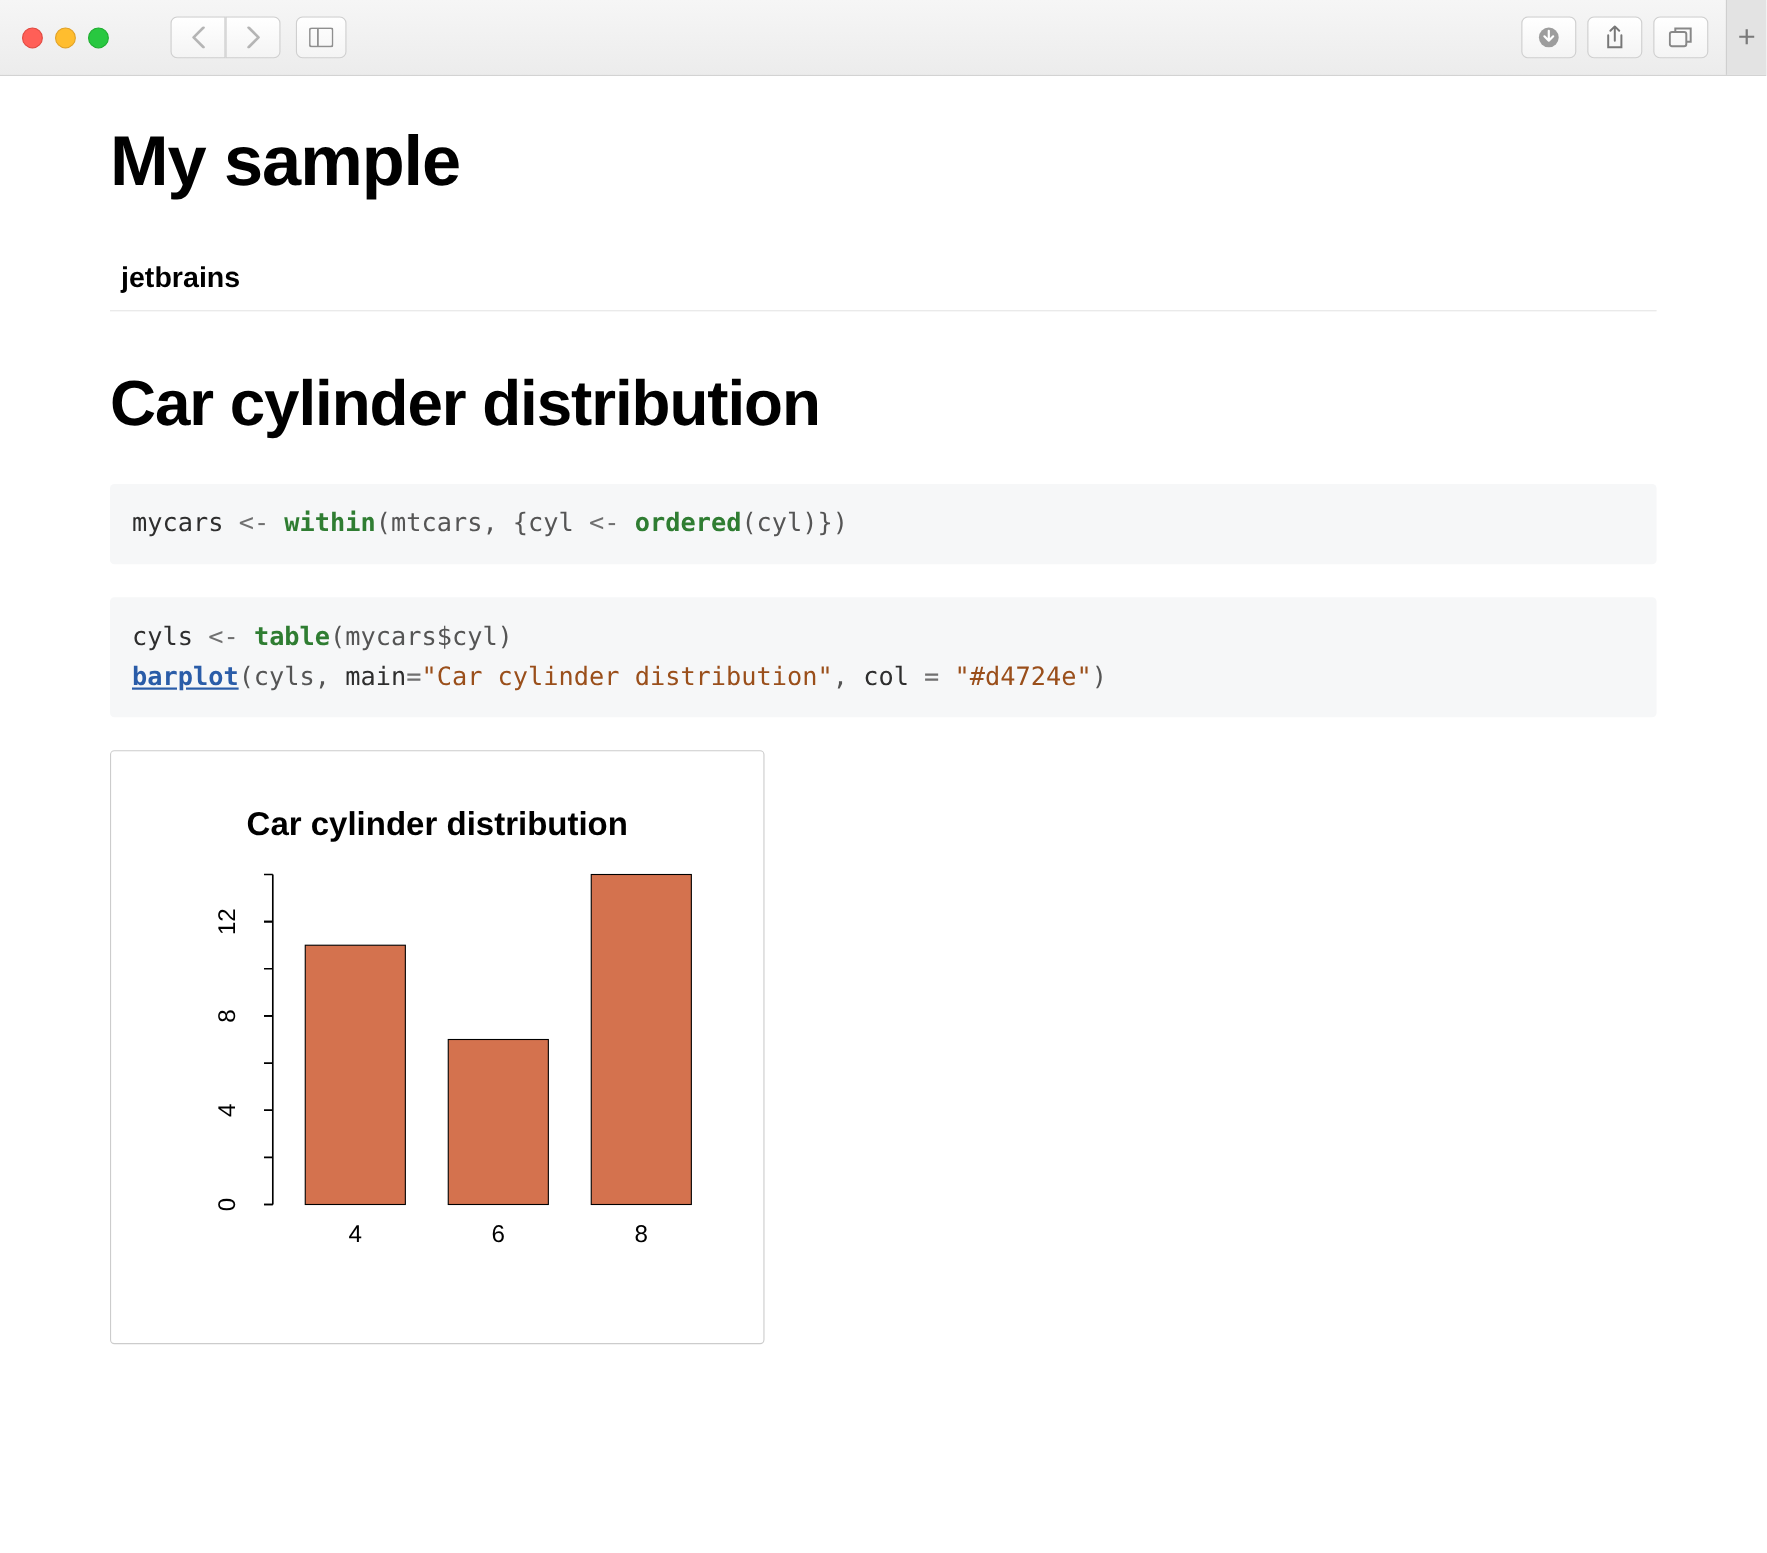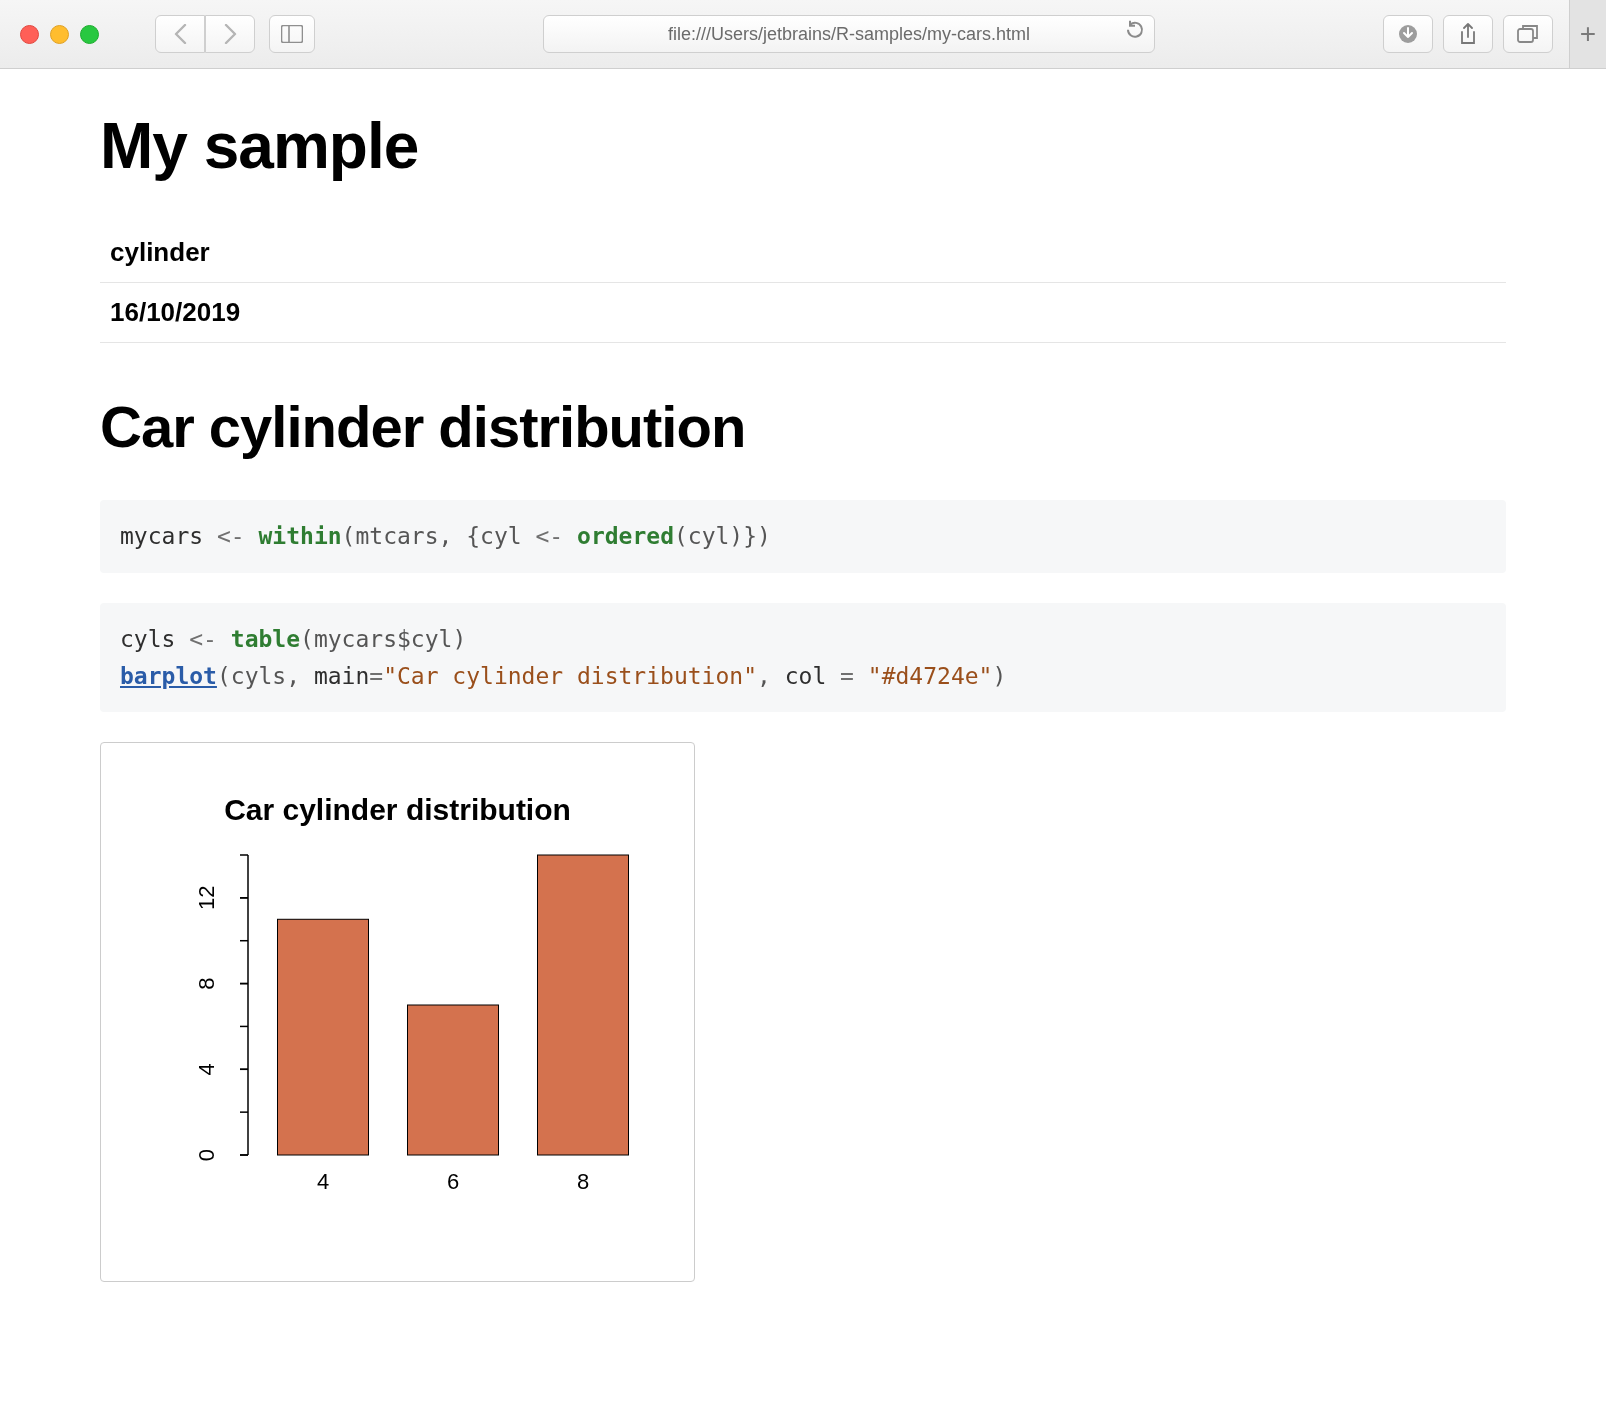--- a/index.html
+++ b/index.html
@@ -116,29 +116,20 @@
 
   <div class="tb-btn single tb-sidebar">
     <svg width="22" height="18">
       <rect x="0.5" y="0.5" width="21" height="17" rx="2" fill="none" stroke="#8f8f8f" stroke-width="1.6"></rect>
       <line x1="8" y1="1" x2="8" y2="17" stroke="#8f8f8f" stroke-width="1.6"></line>
     </svg>
   </div>
 
   <div class="spacer-flex"></div>
 
-  <div class="urlbar">
-    <span>file:///Users/jetbrains/R-samples/my-cars.html</span>
-    <span class="reload">
-      <svg width="19" height="21">
-        <path d="M3 10 a7 7 0 1 0 2.2 -5" fill="none" stroke="#8b8b8b" stroke-width="2"></path>
-        <path d="M5 1 L5 6 L10 6" fill="none" stroke="#8b8b8b" stroke-width="2"></path>
-      </svg>
-    </span>
-  </div>
 
   <div class="spacer-flex"></div>
 
   <div class="right-tools">
     <div class="tb-btn single">
       <svg width="20" height="20">
         <circle cx="10" cy="10" r="9" fill="#9d9d9d"></circle>
         <path d="M10 4 L10 13 M6 9 L10 13 L14 9" stroke="#fff" stroke-width="2" fill="none" stroke-linecap="round" stroke-linejoin="round"></path>
       </svg>
     </div>
@@ -156,22 +147,21 @@
     </div>
     <div class="newtab">
       <span>+</span>
     </div>
   </div>
 </div>
 
 <div class="page">
   <h1 class="title">My sample</h1>
 
-  <div class="meta">cylinder</div>
-  <div class="meta">16/10/2019</div>
+  <div class="meta">jetbrains</div>
 
   <h2 class="section">Car cylinder distribution</h2>
 
   <pre class="codeblock"><span class="tok-name">mycars</span> <span class="tok-op">&lt;-</span> <span class="tok-fn">within</span><span class="tok-punc">(mtcars, {cyl </span><span class="tok-op">&lt;-</span> <span class="tok-fn">ordered</span><span class="tok-punc">(cyl)})</span></pre>
 
   <pre class="codeblock"><span class="tok-name">cyls</span> <span class="tok-op">&lt;-</span> <span class="tok-fn">table</span><span class="tok-punc">(mycars$cyl)</span>
 <span class="tok-fn2">barplot</span><span class="tok-punc">(cyls, </span><span class="tok-name">main</span><span class="tok-op">=</span><span class="tok-str">"Car cylinder distribution"</span><span class="tok-punc">, </span><span class="tok-name">col</span><span class="tok-op"> = </span><span class="tok-str">"#d4724e"</span><span class="tok-punc">)</span></pre>
 
   <div class="plot">
     <div class="plot-title">Car cylinder distribution</div>

